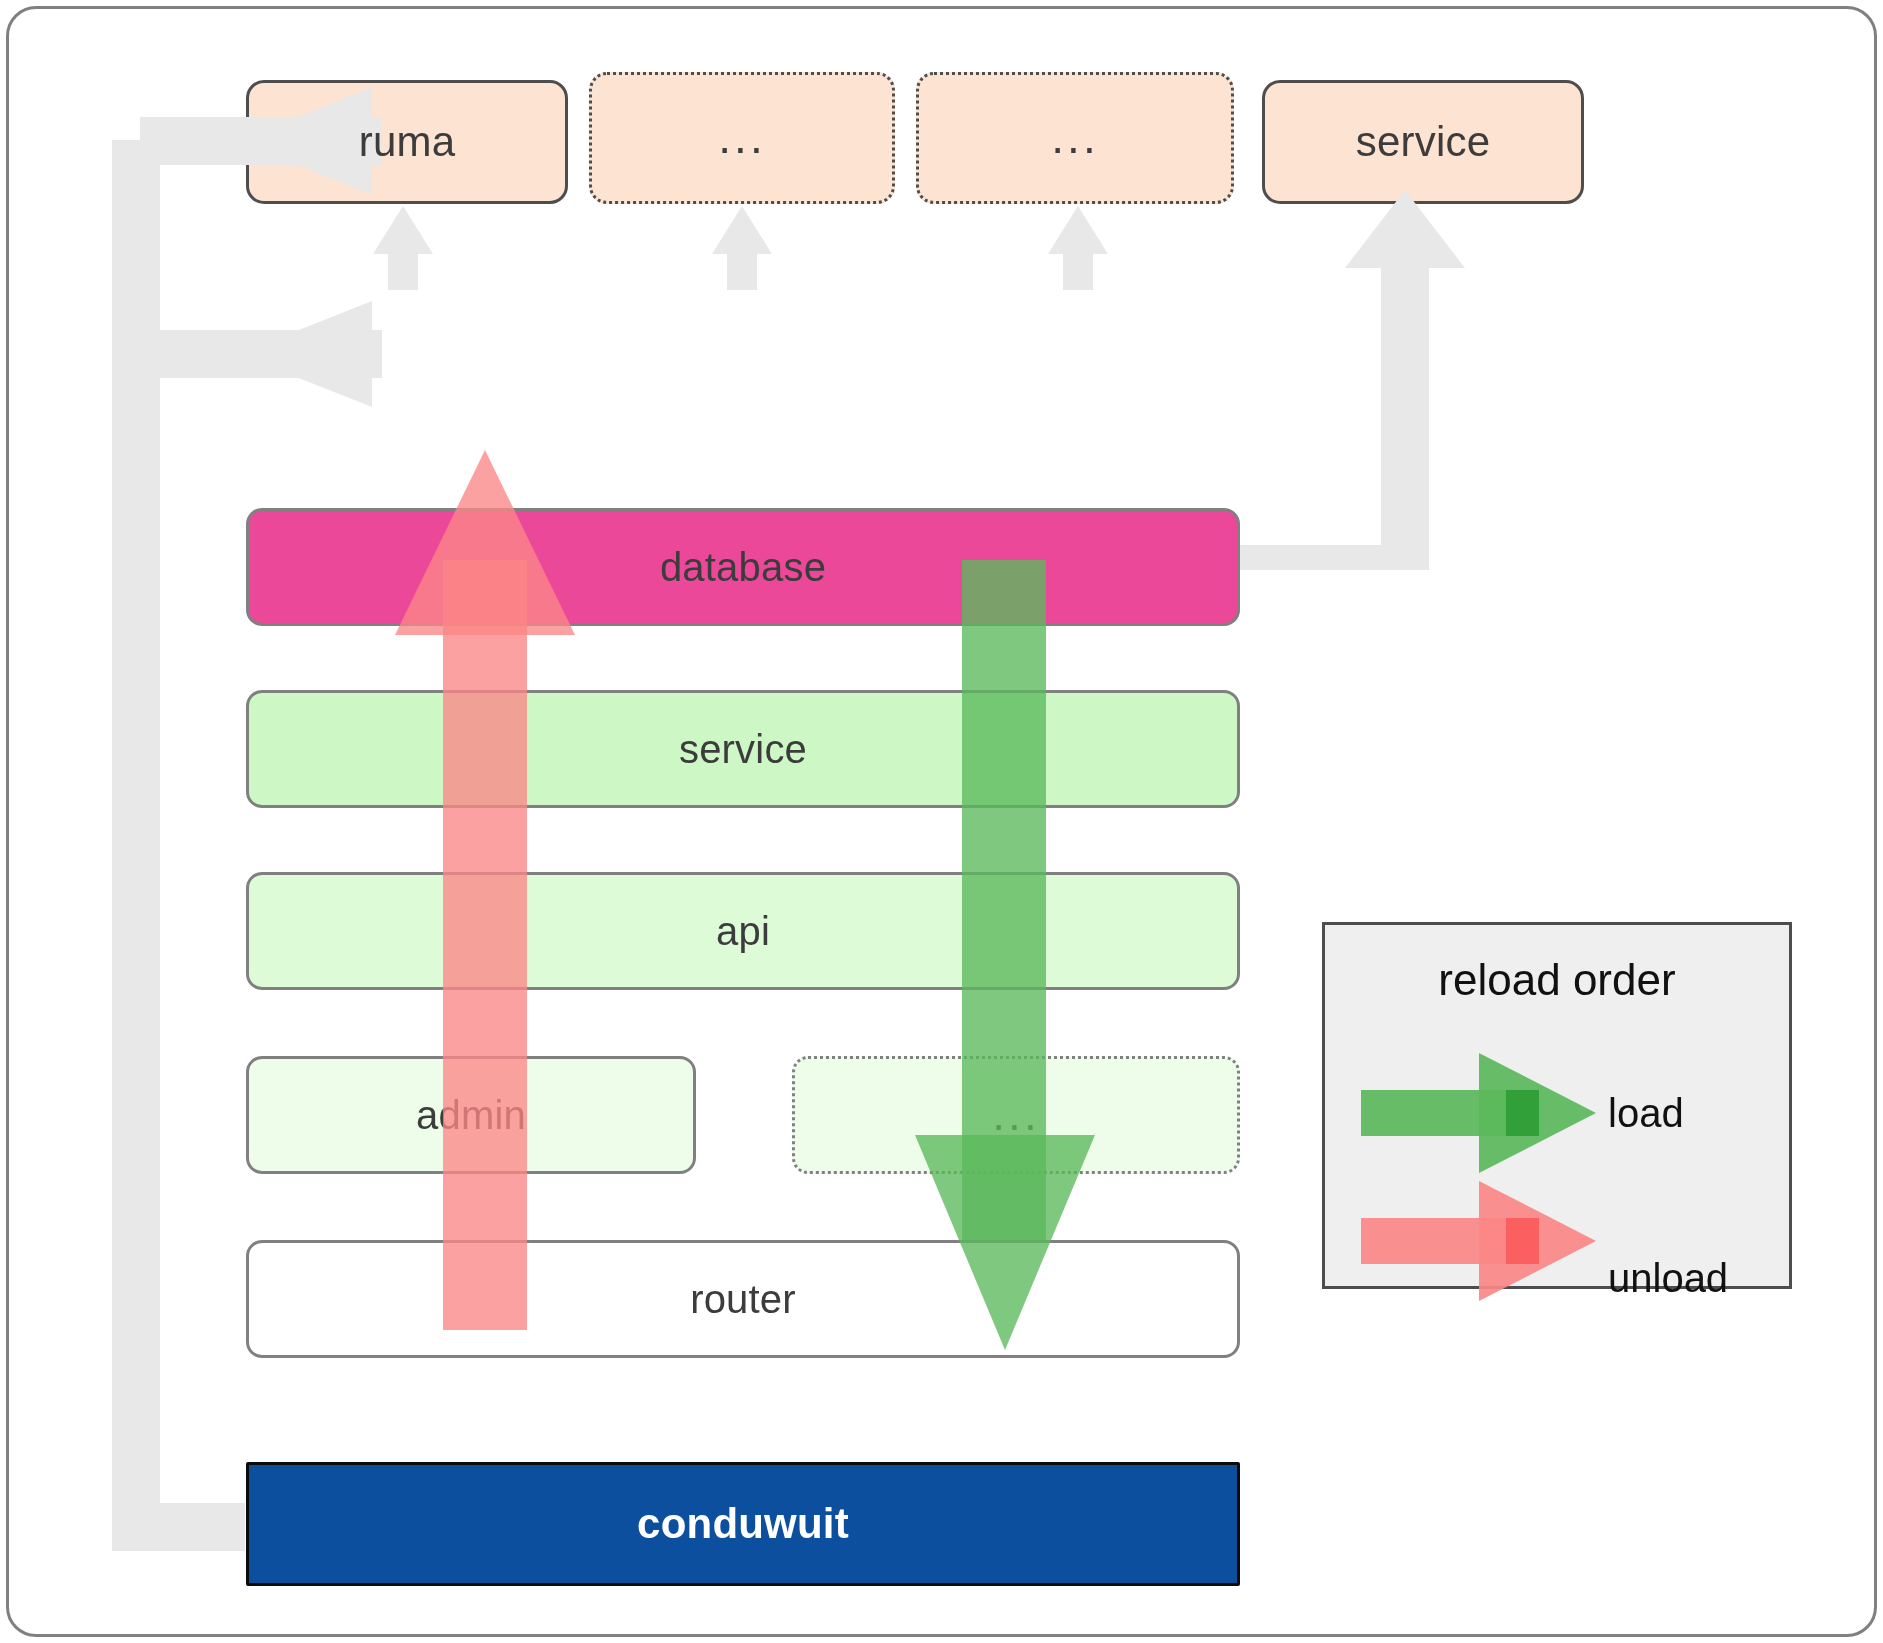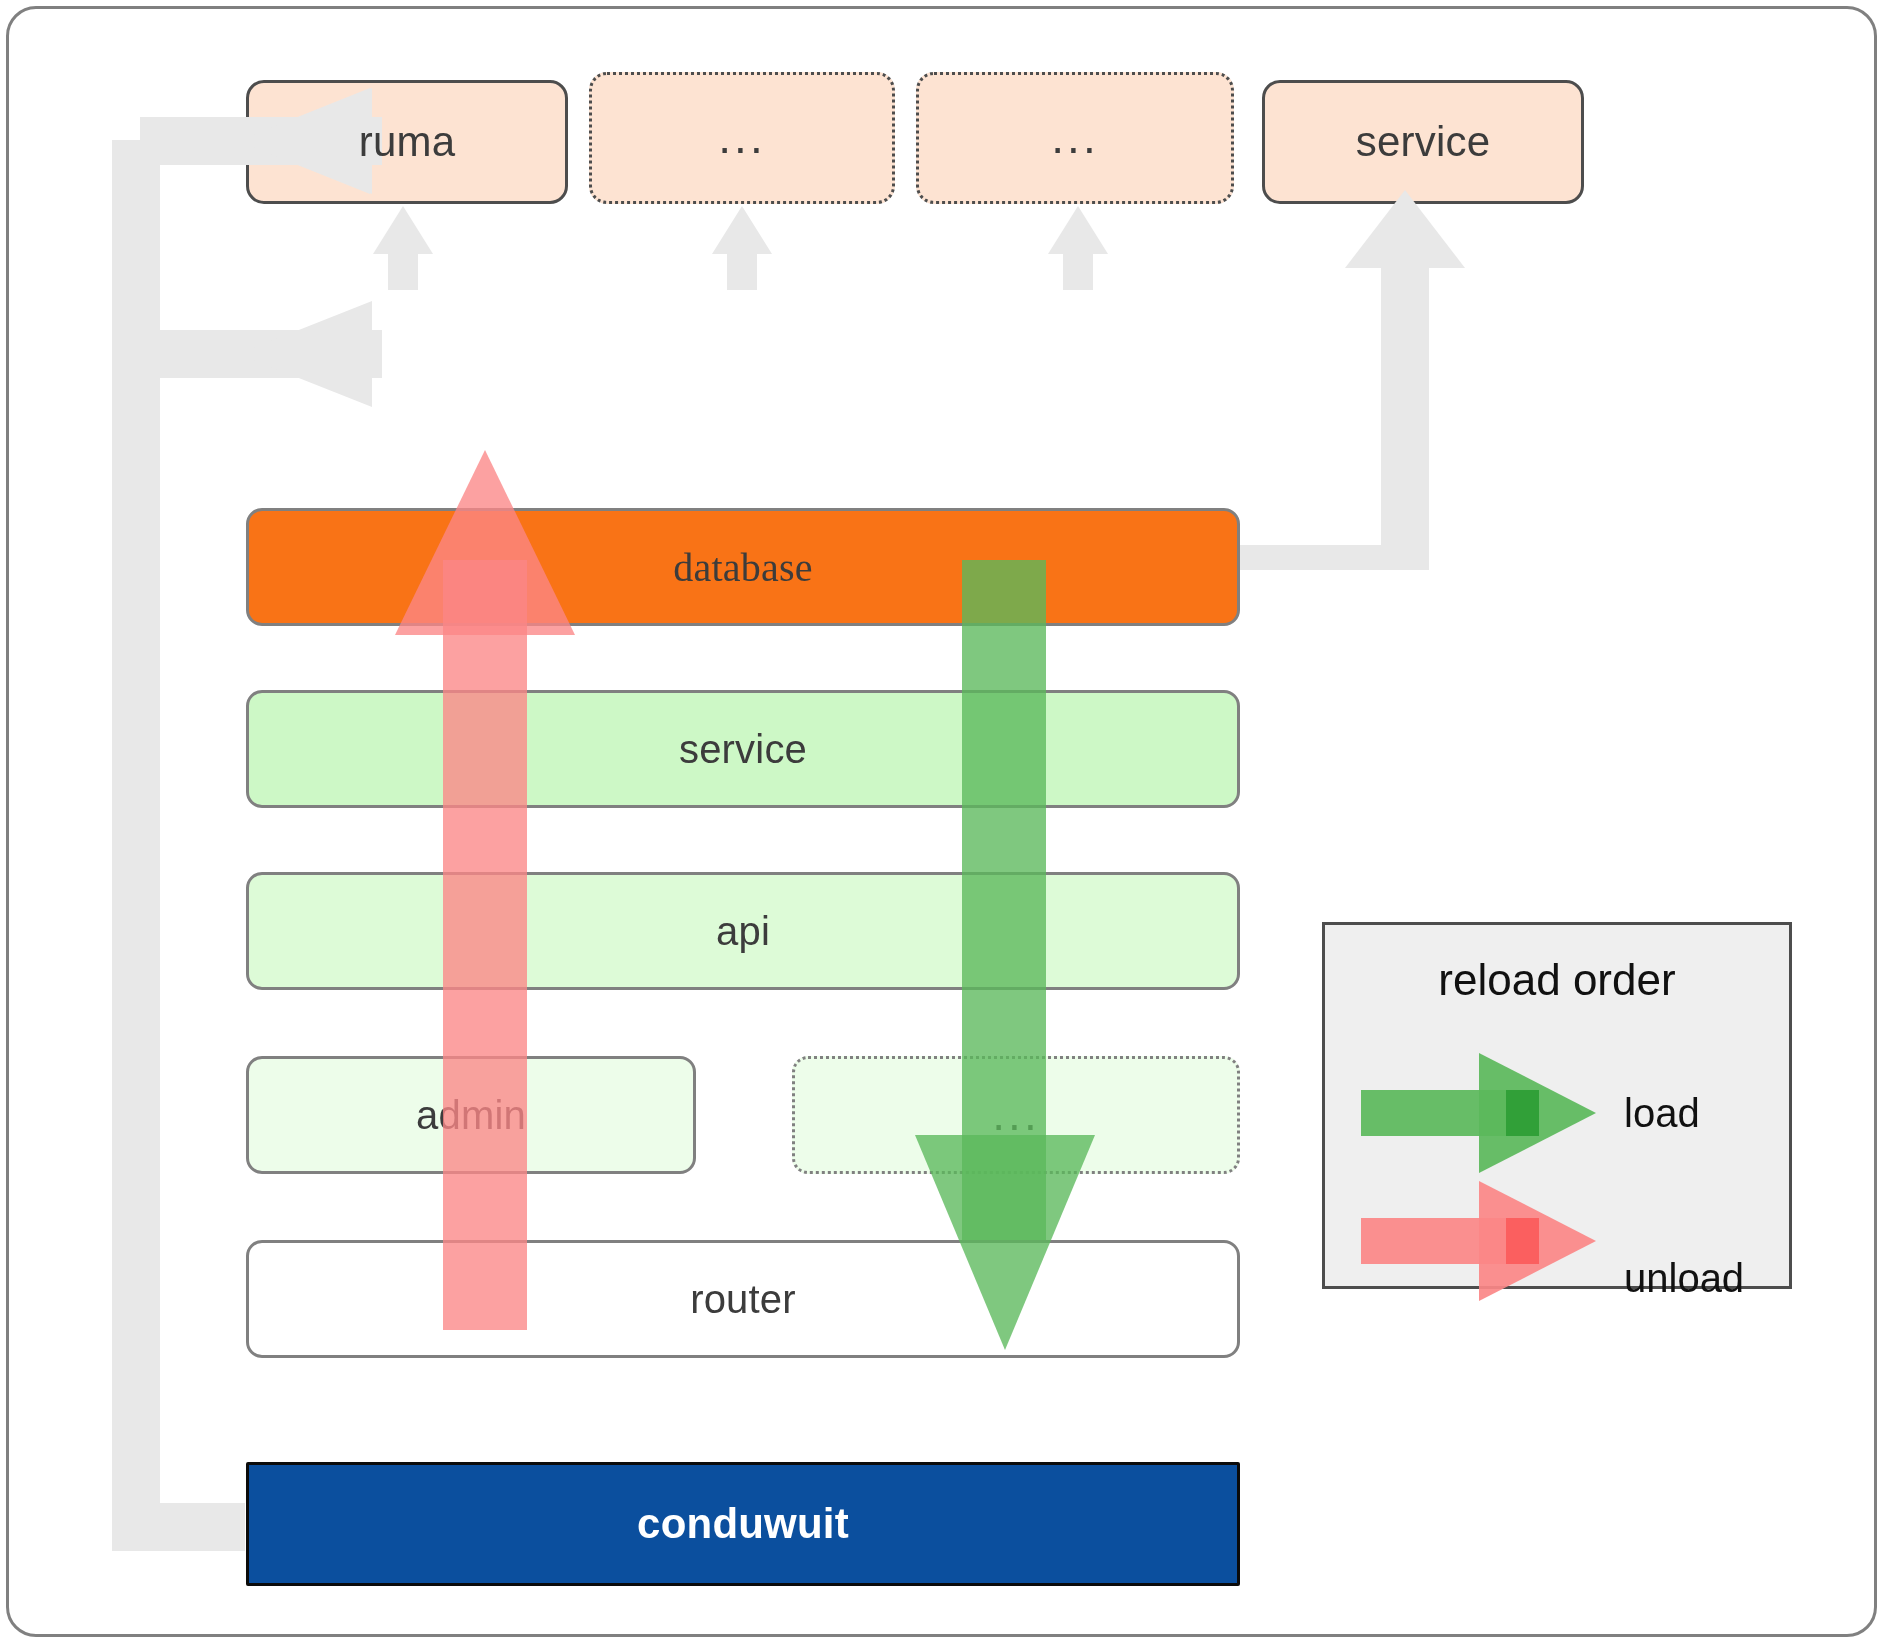--- a/index.html
+++ b/index.html
@@ -116,21 +116,21 @@
     display: flex;
     align-items: center;
     left: 36px;
     width: 420px;
   }
   .legend-row.r1 { top: 128px; }
   .legend-row.r2 { top: 256px; align-items: flex-end; }
   .legend-label {
     font-size: 40px;
     color: #111111;
-    margin-left: 28px;
+    margin-left: 12px;
     white-space: nowrap;
   }
 </style>
 </head>
 <body>
 
 <div id="canvas">
   <div class="frame"></div>
 
   <svg class="connectors" viewBox="0 0 1883 1643" width="1883" height="1643">
@@ -170,21 +170,21 @@
 
   <div class="node top-dep dotted" style="left:916px; top:72px; width:318px; height:132px;">
     <span class="lbl dots">...</span>
   </div>
 
   <div class="node top-dep" style="left:1262px; top:80px; width:322px; height:124px;">
     <span class="lbl">service</span>
   </div>
 
 
-  <div class="node layer" style="left:246px; top:508px; width:994px; height:118px; background:#f97316;font-family:Liberation Serif, serif;">
+  <div class="node layer" style="left:246px; top:508px; width:994px; height:118px; background:#ec4899;">
     <span class="lbl">database</span>
   </div>
 
   <div class="node layer" style="left:246px; top:690px; width:994px; height:118px; background:#cdf8c6;">
     <span class="lbl">service</span>
   </div>
 
   <div class="node layer" style="left:246px; top:1056px; width:450px; height:118px; background:#edfdea;">
     <span class="lbl">admin</span>
   </div>

